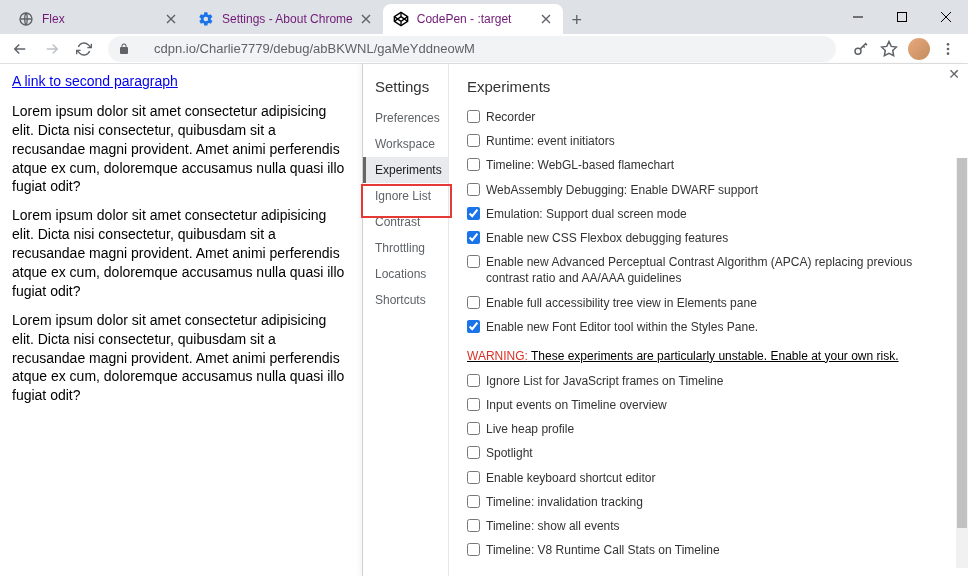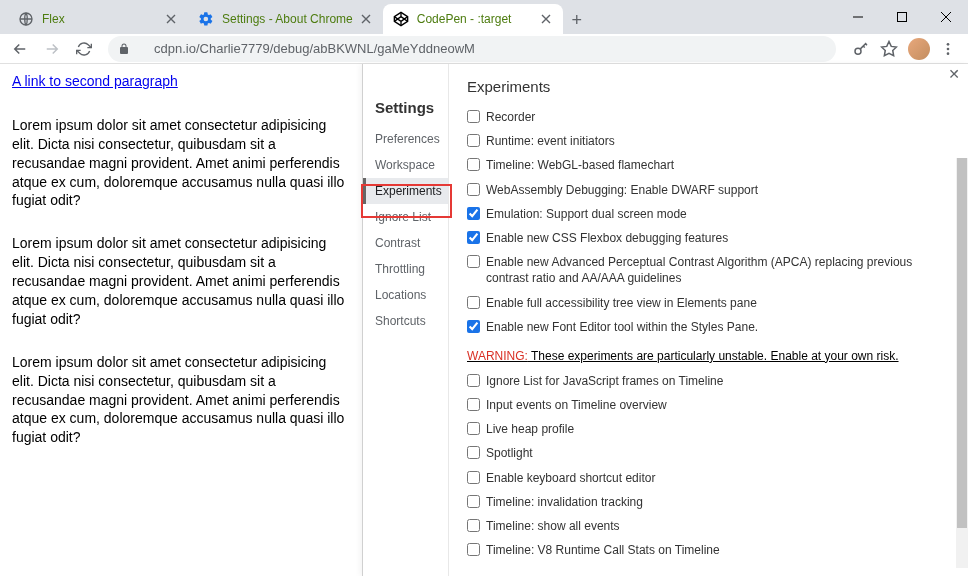--- a/index.html
+++ b/index.html
@@ -1,20 +1,20 @@
 <!DOCTYPE html>
 <html><head>
 <meta charset="utf-8">
 <style>
 * { margin: 0; padding: 0; box-sizing: border-box; font-family: "Segoe UI", Arial, sans-serif; }
 body { width: 968px; height: 576px; background: #fff; overflow: hidden; position: relative; }
 
 
 .titlebar { height: 34px; background: #dee1e6; display: flex; align-items: flex-end; padding-left: 8px; }
-.tab { height: 30px; display: flex; align-items: center; padding: 0 10px; font-size: 12px; color: #4d7c0f; border-top-left-radius: 8px; border-top-right-radius: 8px; min-width: 180px; position: relative; cursor: pointer; }
+.tab { height: 30px; display: flex; align-items: center; padding: 0 10px; font-size: 12px; color: #701a75; border-top-left-radius: 8px; border-top-right-radius: 8px; min-width: 180px; position: relative; cursor: pointer; }
 .tab.active { background: #fff; }
 .tab .favicon { width: 16px; height: 16px; margin-right: 8px; display: inline-flex; align-items: center; justify-content: center; flex-shrink: 0; }
 .tab .favicon svg { width: 16px; height: 16px; }
 .tab .tab-title { flex: 1; white-space: nowrap; overflow: hidden; text-overflow: ellipsis; }
 .tab .tab-close { width: 14px; height: 14px; margin-left: 6px; color: #5f6368; display: flex; align-items: center; justify-content: center; cursor: pointer; }
 .newtab { width: 28px; height: 28px; display: flex; align-items: center; justify-content: center; color: #5f6368; cursor: pointer; font-size: 18px; }
 .window-controls { position: absolute; right: 0; top: 0; height: 34px; display: flex; align-items: center; }
 .window-controls div { width: 44px; height: 30px; display: flex; align-items: center; justify-content: center; color: #333; cursor: pointer; }
 
 
@@ -24,26 +24,26 @@
 .addressbar { flex: 1; height: 26px; background: #f1f3f4; border-radius: 13px; display: flex; align-items: center; padding: 0 10px; margin: 0 6px; font-size: 13px; color: #5f6368; gap: 16px; }
 .addressbar .lock-icon { margin-right: 8px; display: flex; }
 .toolbar .right-icons { display: flex; align-items: center; gap: 10px; padding: 0 6px; }
 .toolbar .right-icons > div { display: flex; align-items: center; justify-content: center; cursor: pointer; color: #5f6368; }
 .avatar { width: 22px; height: 22px; border-radius: 50%; background: linear-gradient(135deg, #e8a87c, #c38d5f); }
 
 
 .page { position: relative; height: calc(576px - 64px); }
 .page-content { position: absolute; left: 12px; top: 8px; width: 340px; font-family: "Times New Roman", serif; font-size: 14px; line-height: 1.35; }
 .page-content a { color: #0000ee; text-decoration: underline; }
-.page-content p { margin-top: 24px; }
+.page-content p { margin-top: 10px; }
 
 
 .devtools { position: absolute; left: 362px; top: 0; right: 0; bottom: 0; background: #fff; border-left: 1px solid #d0d0d0; box-shadow: -2px 0 6px rgba(0,0,0,0.05); display: flex; }
 .devtools .sidebar { width: 86px; border-right: 1px solid #e8e8e8; padding-top: 14px; }
-.devtools .sidebar h3 { font-size: 15px; font-weight: 700; color: #333; padding: 0 12px 10px; margin-top: 21px; }
+.devtools .sidebar h3 { font-size: 15px; font-weight: 400; color: #333; padding: 0 12px 10px; }
 .devtools .sidebar .nav-item { font-size: 12px; color: #5f6368; padding: 6px 12px; cursor: pointer; }
 .devtools .sidebar .nav-item.selected { background: #e8eaed; border-left: 3px solid #666; padding-left: 9px; color: #202124; }
 .devtools .main { flex: 1; padding: 14px 18px 8px; position: relative; display: flex; flex-direction: column; }
 .devtools .main h3 { font-size: 15px; font-weight: 400; color: #333; margin-bottom: 10px; }
 .devtools .close-x { position: absolute; right: 8px; top: 2px; font-size: 14px; color: #5f6368; cursor: pointer; }
 .exp-list { flex: 1; overflow-y: auto; padding-right: 6px; }
 .exp-item { display: flex; align-items: flex-start; gap: 6px; padding: 4px 0; font-size: 12px; color: #333; }
 .exp-item input[type=checkbox] { margin-top: 1px; accent-color: #1a73e8; flex-shrink: 0;}
 .exp-item label { line-height: 1.35; }
 .warning { font-size: 12px; margin: 10px 0 6px; text-decoration: underline; }

